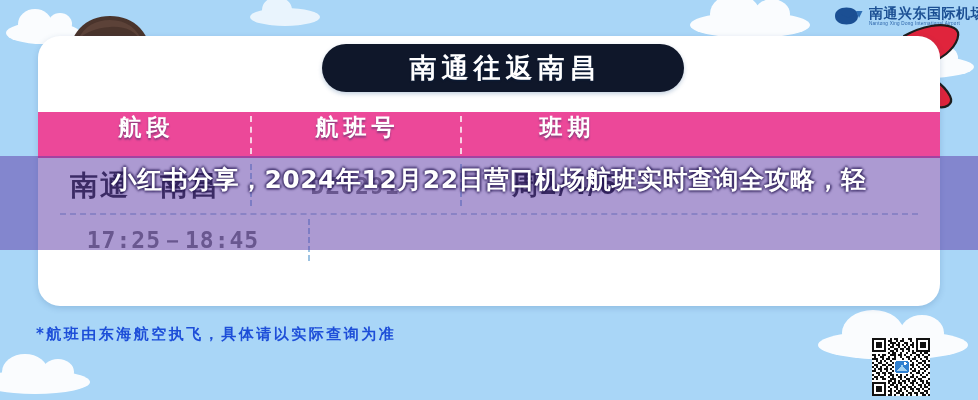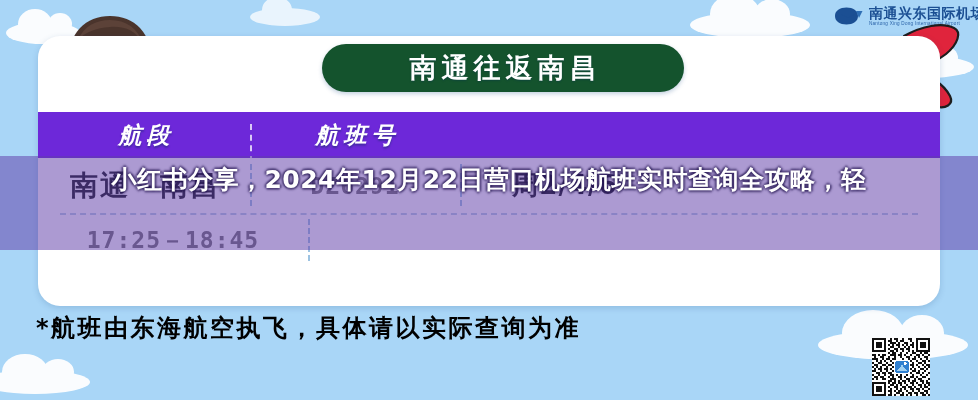--- a/index.html
+++ b/index.html
@@ -84,40 +84,39 @@
     background:#ffffff;
     border-radius:22px;
     box-shadow:0 2px 6px rgba(30,70,130,.18);
     overflow:hidden;
   }
 
   
   #route-pill {
     position:absolute; left:322px; top:44px;
     width:362px; height:48px;
-    background:#14532d;
+    background:#0f172a;
     border-radius:24px;
     display:flex; align-items:center; justify-content:center;
     box-shadow:0 2px 4px rgba(20,70,130,.25);
   }
   #route-pill span {
     font-family:"DejaVu Sans","Liberation Sans",sans-serif;
     font-size:27px; font-weight:bold; color:#ffffff;
     letter-spacing:5px; text-indent:5px;
     text-shadow:0 1px 2px rgba(0,40,90,.35);
   }
 
   
   #table { position:absolute; left:38px; top:112px; width:902px; }
 
   .thead {
-    display:flex; align-items:center;
+    display:flex; align-items:flex-start;
     height:46px;
-    background:#6d28d9;
-    font-style:italic;
+    background:#ec4899;
   }
   .thead .th {
     font-family:"DejaVu Sans","Liberation Sans",sans-serif;
     font-size:23px; font-weight:bold; color:#ffffff;
     text-align:center; letter-spacing:5px; text-indent:5px;
     text-shadow:0 2px 2px rgba(10,45,90,.45);
     position:relative;
   }
   .thead .th + .th::before {
     content:"";
@@ -166,23 +165,23 @@
     letter-spacing:1px;
   }
   .cell-week {
     font-family:"DejaVu Sans","Liberation Sans",sans-serif;
     font-size:26px; font-weight:bold; color:#14181c;
     letter-spacing:1px;
   }
 
   
   #note {
-    position:absolute; left:36px; top:312px;
-    font-family:"DejaVu Sans","Liberation Sans",sans-serif;
-    font-size:24px; font-weight:bold; color:#000000;
+    position:absolute; left:36px; top:325px;
+    font-family:"DejaVu Sans","Liberation Sans",sans-serif;
+    font-size:15px; font-weight:bold; color:#1d4ed8;
     letter-spacing:2.5px; white-space:nowrap;
   }
 
   
   #qr { position:absolute; left:872px; top:338px; width:58px; height:58px; }
 
   
   #overlay-band {
     position:absolute; left:0; top:156px;
     width:978px; height:94px;
@@ -288,20 +287,21 @@
 
   <div id="route-pill">
     <span>南通往返南昌</span>
   </div>
 
   <div id="table">
 
     <div class="thead">
       <div class="th c1">航段</div>
       <div class="th c2">航班号</div>
+      <div class="th c4">班期</div>
     </div>
 
     <div class="trow">
       <div class="td c1">
           <span class="cell-cn">南通－南昌</span>
         </div>
       <div class="td c2">
           <span class="cell-num">DZ6291</span>
         </div>
       <div class="td c4">

